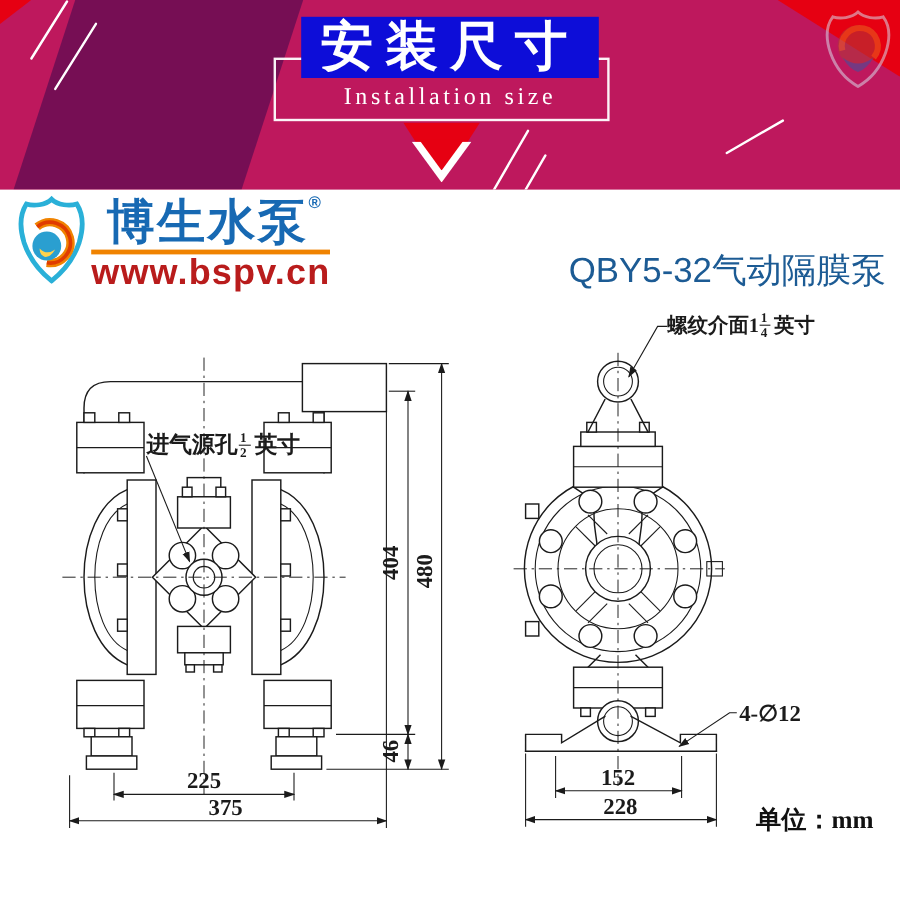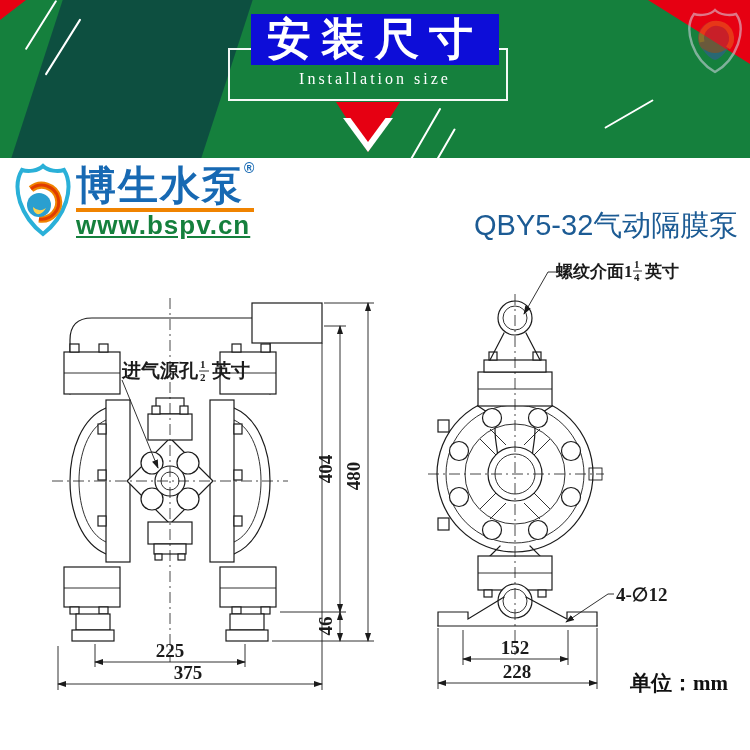--- a/index.html
+++ b/index.html
@@ -1,53 +1,53 @@
 <!DOCTYPE html>
 <html><head>
 <meta charset="utf-8">
 <style>
   html,body{margin:0;padding:0;}
   body{width:750px;height:750px;position:relative;background:#fff;overflow:hidden;
        font-family:"Liberation Sans",sans-serif;}
 
   
-  .banner{position:absolute;left:0;top:0;width:750px;height:158px;background:#15803d;overflow:hidden;}
+  .banner{position:absolute;left:0;top:0;width:750px;height:158px;background:#be185d;overflow:hidden;}
   .dark-band{position:absolute;left:37px;top:0;width:190px;height:158px;
              background:rgba(0,0,70,.38);transform:skewX(-18deg);}
   .acc-line{position:absolute;background:#fff;width:2px;border-radius:2px;}
   .l1{height:58px;left:40px;top:-4px;transform:rotate(32deg);}
   .l2{height:66px;left:62px;top:14px;transform:rotate(32deg);}
   .l3{height:56px;left:628px;top:86px;transform:rotate(60deg);}
   .l4{height:62px;left:424px;top:104px;transform:rotate(30deg);}
   .l5{height:40px;left:444px;top:126px;transform:rotate(30deg);}
   .corner-tl{position:absolute;left:0;top:0;width:26px;height:20px;background:#e60012;
              clip-path:polygon(0 0,100% 0,0 100%);}
   .corner-tr{position:absolute;left:648px;top:0;width:102px;height:64px;background:#e60012;
              clip-path:polygon(0 0,100% 0,100% 100%);}
   .banner-shield{position:absolute;left:686px;top:8px;opacity:.55;}
   .title-box{position:absolute;left:228px;top:48px;width:276px;height:49px;
              border:2px solid rgba(255,255,255,.95);}
   .banner-title{position:absolute;left:50%;top:14px;transform:translateX(-50%);margin:0;z-index:2;
                 background:#0d0dd8;padding:0 16px;color:#fff;font-size:44px;line-height:1.15;
                 font-weight:bold;letter-spacing:10px;white-space:nowrap;}
   .banner-sub{position:absolute;left:0;top:70px;width:100%;text-align:center;color:#fff;
-              font-family:"Liberation Serif",serif;font-size:16px;letter-spacing:3px;}
+              font-family:"Liberation Serif",serif;font-size:20px;letter-spacing:3px;}
   .arrow{position:absolute;left:336px;top:102px;width:64px;height:50px;}
   .arrow .t{position:absolute;clip-path:polygon(0 0,100% 0,50% 100%);}
   .t-red-big{left:0;top:0;width:64px;height:50px;background:#e60012;}
   .t-white{left:7px;top:16px;width:50px;height:34px;background:#fff;}
   .t-red-in{left:13px;top:14px;width:38px;height:26px;background:#e60012;}
 
   
   .logo{position:absolute;left:14px;top:163px;display:flex;align-items:flex-start;}
   .logo-text{margin-left:4px;}
-  .brand-row{color:#1769b3;font-weight:bold;font-size:40px;line-height:1.1;letter-spacing:2px;white-space:nowrap;}
+  .brand-row{color:#1769b3;font-weight:bold;font-size:40px;line-height:1.1;letter-spacing:2px;white-space:nowrap;margin-left:13px;}
   .brand-reg{font-size:14px;vertical-align:top;position:relative;top:-2px;letter-spacing:0;}
   .brand-rule{height:4px;background:#f08300;margin-top:1px;}
-  .brand-site{color:#15803d;font-weight:bold;font-size:26px;letter-spacing:1px;line-height:1.05;text-decoration:underline;}
+  .brand-site{color:#b91c1c;font-weight:bold;font-size:30px;letter-spacing:1px;line-height:1.05;}
 
   
   .product-title{position:absolute;left:474px;top:206px;color:#1c5b94;font-size:29px;
                  font-weight:normal;white-space:nowrap;letter-spacing:0px;}
 
   
   svg.drawing{position:absolute;left:0;top:0;}
   .ln{fill:none;stroke:#1b1b1b;stroke-width:1.2;stroke-linecap:square;}
   .wf{fill:#fff;stroke:#1b1b1b;stroke-width:1.2;}
   .th{fill:none;stroke:#1b1b1b;stroke-width:0.9;}

